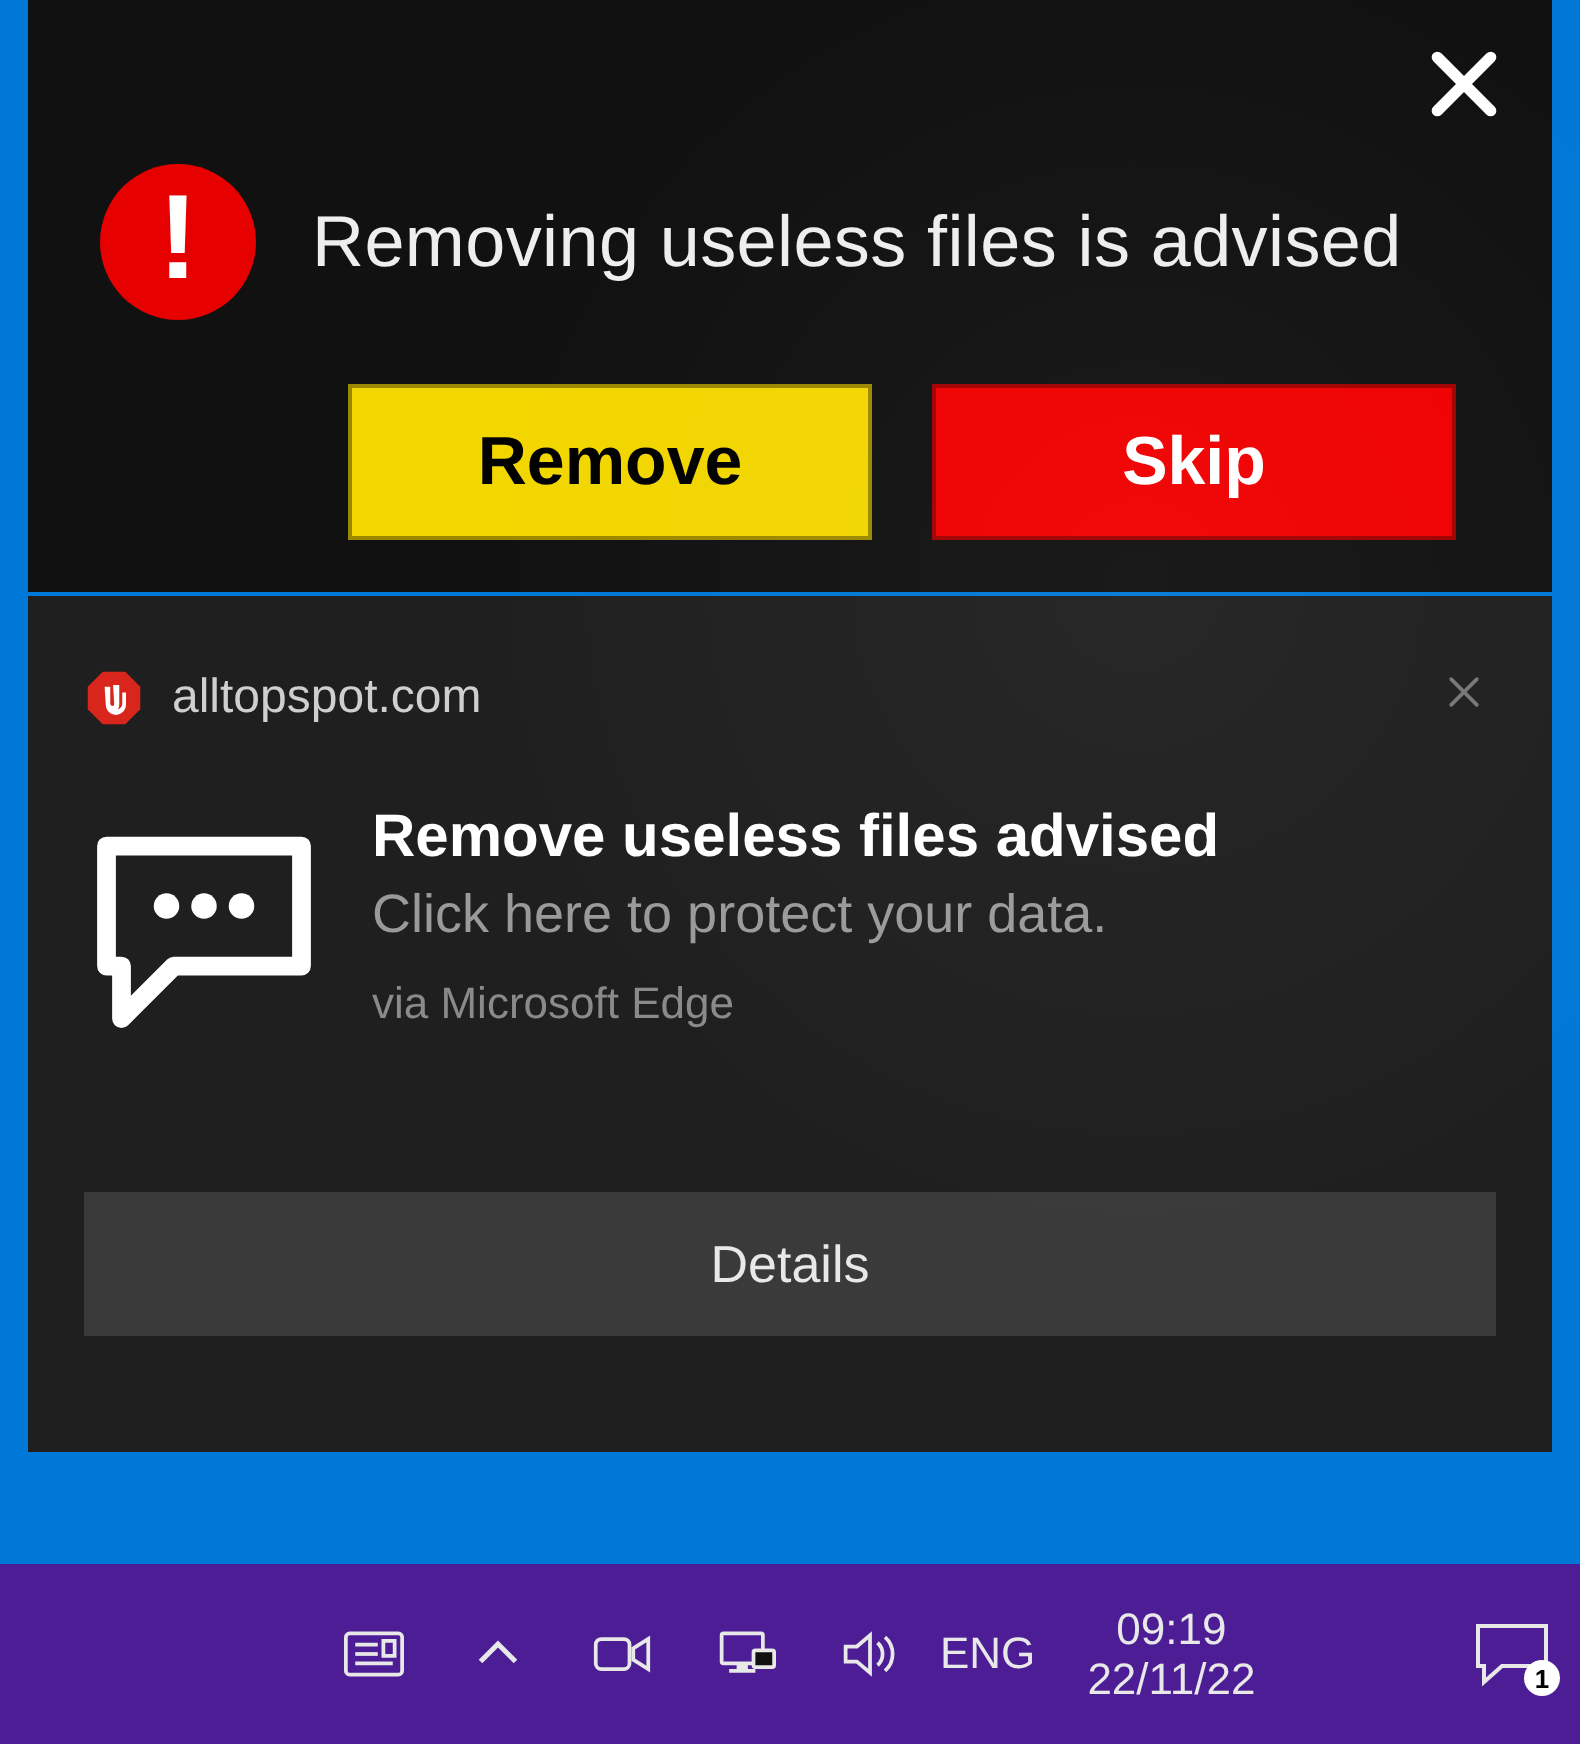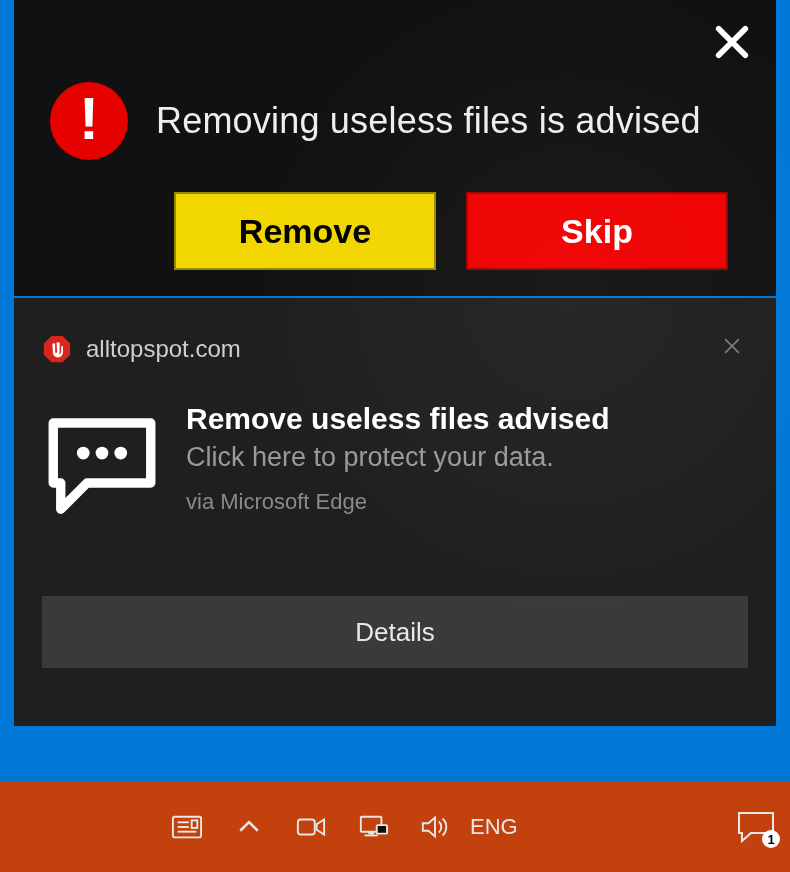--- a/index.html
+++ b/index.html
@@ -76,21 +76,21 @@
   
   .wm {
     position: absolute; left: 0; top: 0; width: 790px; height: 730px; pointer-events: none;
     background: radial-gradient(circle at 72% 40%, rgba(255,255,255,.04), rgba(255,255,255,0) 46%);
     mix-blend-mode: screen;
   }
 
   
   .taskbar {
     position: absolute; left: 0; bottom: 0; width: 790px; height: 90px;
-    background: #c2410c; display: flex; align-items: center; color: #e8e8e8; justify-content: center;
+    background: #4c1d95; display: flex; align-items: center; color: #e8e8e8; justify-content: center;
   }
   .tb-left { display: flex; align-items: center; gap: 28px; margin-left: 170px; }
   .tb-spacer { flex: 1; }
   .tb-lang { font-size: 22px; margin-left: 18px; }
   .tb-clock { margin-left: 26px; text-align: center; line-height: 1.15; font-size: 22px; }
   .tb-right { display: flex; align-items: center; margin-right: 14px; }
   .tb-icon { width: 34px; height: 34px; display: flex; align-items: center; justify-content: center; cursor: pointer; }
   .tb-icon svg { width: 30px; height: 30px; stroke: #e8e8e8; fill: none; stroke-width: 2; }
   .tb-action-center { position: relative; margin-left: 22px; width: 40px; height: 34px; }
   .tb-badge {
@@ -201,20 +201,24 @@
       </div>
       <div class="tb-icon">
         <svg viewBox="0 0 32 24">
             <path d="M3 8 h6 l7-6 v20 l-7-6 h-6 z"></path>
             <path d="M20 6 a8 8 0 0 1 0 12"></path>
             <path d="M24 3 a12 12 0 0 1 0 18"></path>
           </svg>
       </div>
     </div>
     <div class="tb-lang">ENG</div>
+    <div class="tb-clock">
+      <div>09:19</div>
+      <div>22/11/22</div>
+    </div>
     <div class="tb-spacer"></div>
     <div class="tb-right">
       <div class="tb-action-center">
         <span>
           <svg viewBox="0 0 40 34" width="40" height="34">
               <path d="M3 3 h34 v20 h-22 l-9 8 v-8 h-3 z" fill="none" stroke="#e8e8e8" stroke-width="2"></path>
             </svg>
         </span>
         <div class="tb-badge">1</div>
       </div>

